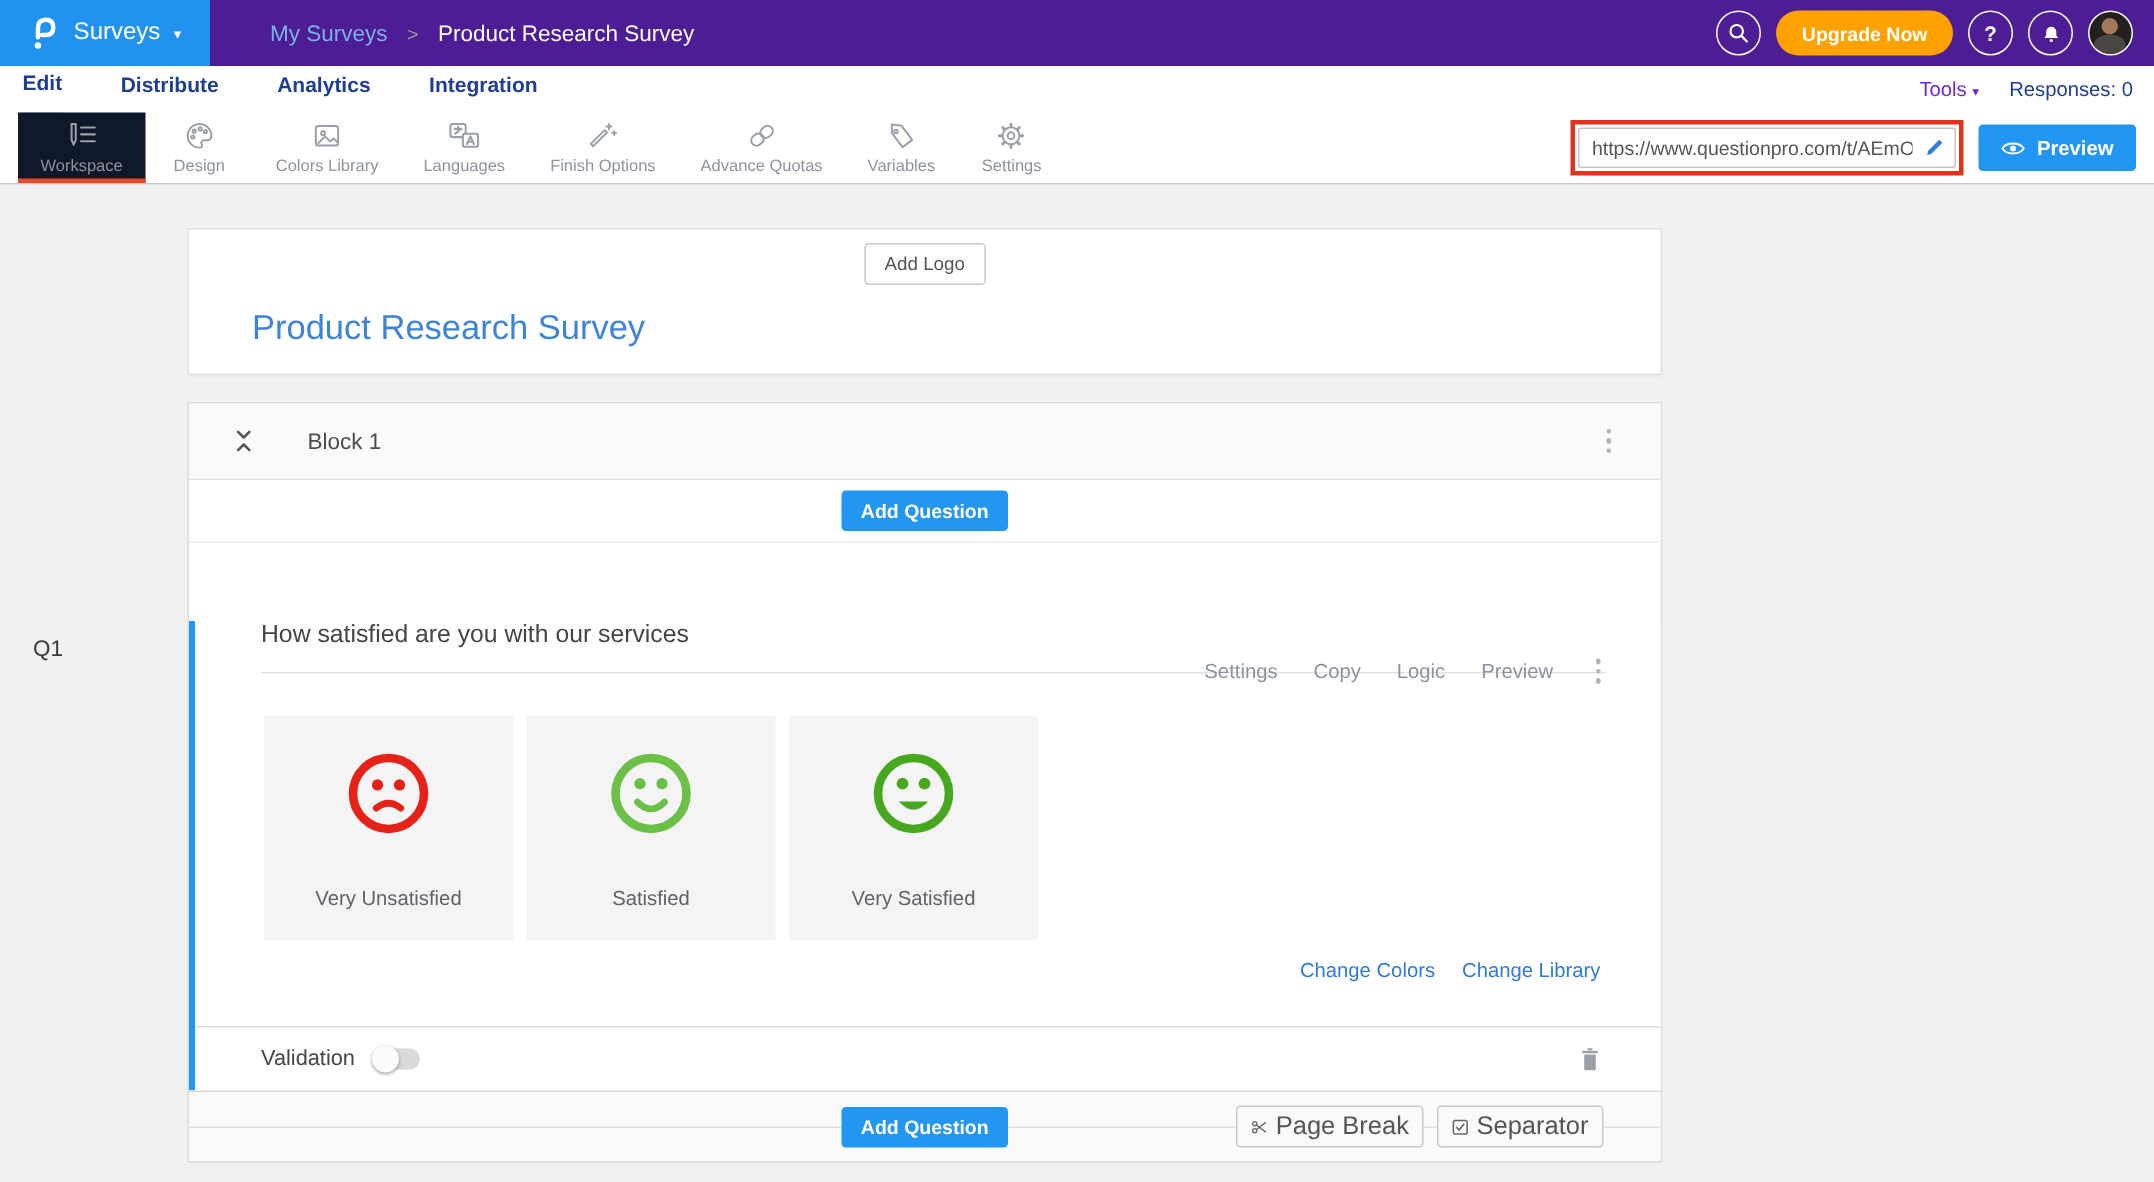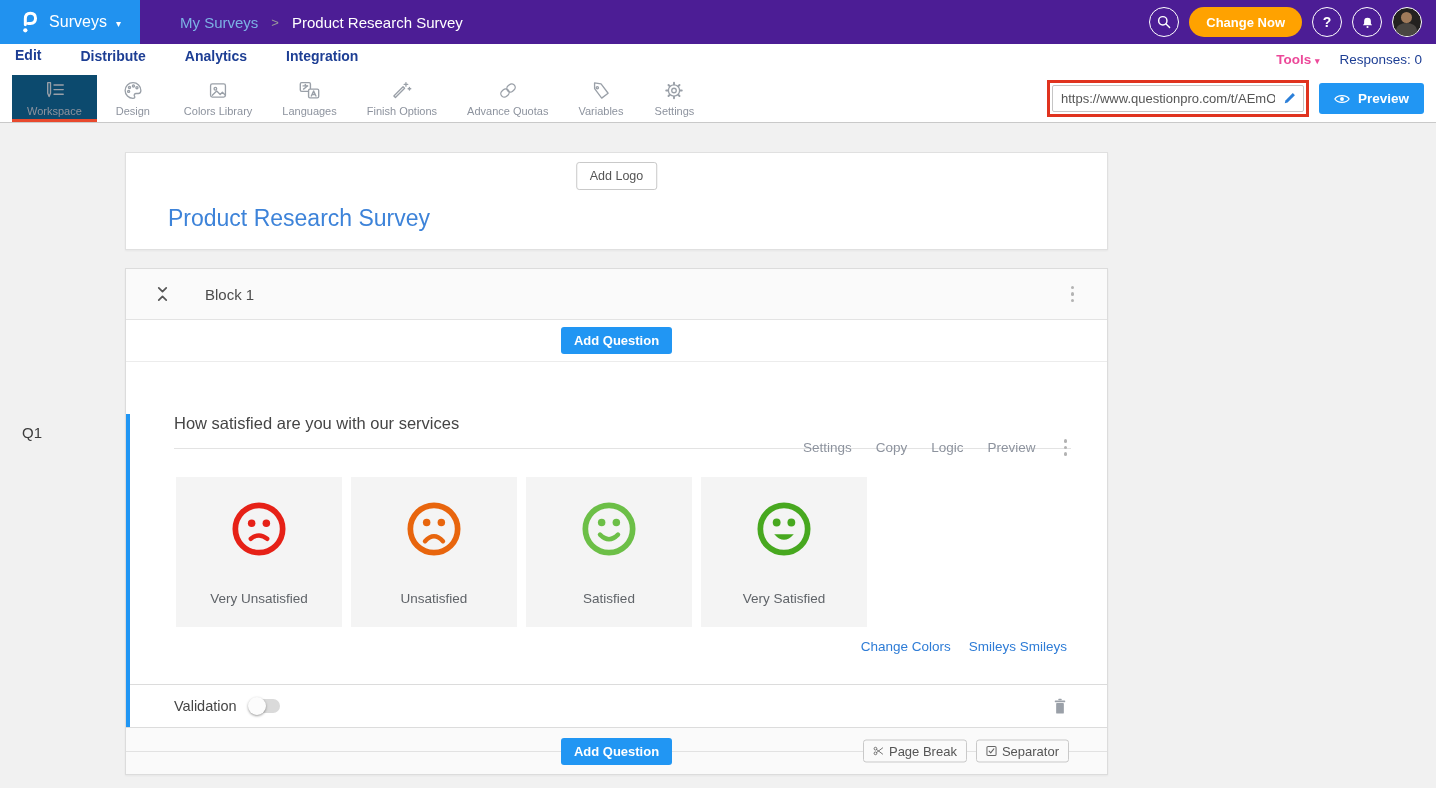--- a/index.html
+++ b/index.html
@@ -22,29 +22,29 @@
   .help-q { color:#fff; font-size:14px; font-weight:bold; }
   .upgrade-btn { height:30px; border-radius:15px; background:#ffa200; color:#fff; font-size:13px; font-weight:bold; padding:0 17px; display:flex; align-items:center; margin-left:10px; border:none; cursor:pointer; }
   .avatar { width:30px; height:30px; border-radius:50%; margin-left:10px; background:#23211f; position:relative; overflow:hidden; border:1.5px solid #fff; cursor:pointer; flex:none; }
   .avatar .head { position:absolute; left:8px; top:4px; width:11px; height:11px; border-radius:50%; background:#a07a5a; }
   .avatar .body { position:absolute; left:3px; top:15px; width:21px; height:14px; border-radius:50% 50% 0 0; background:#4a4642; }
 
   
   .navbar { height:31px; background:#fff; display:flex; align-items:center; padding:0 14px; }
   .nav-tab { font-size:14px; font-weight:bold; color:#1d3e94; margin-right:37px; padding:4px 1px 12px; cursor:pointer; }
   .nav-tab.active { border-bottom:2px solid #2196f3; }
-  .tools { margin-left:auto; font-size:13.5px; font-weight:bold; color:#ec4899; cursor:pointer; }
+  .tools { margin-left:auto; font-size:13.5px; font-weight:normal; color:#6d28d9; cursor:pointer; }
   .tools .caret2 { font-size:9px; }
   .responses { margin-left:20px; font-size:13.5px; font-weight:normal; color:#1d3e94; }
 
   
   .toolbar { height:48px; background:#fff; border-bottom:1px solid #c9c9c9; display:flex; align-items:stretch; padding-left:12px; position:relative; }
   .tool-item { display:flex; flex-direction:column; align-items:center; justify-content:center; gap:4px; padding:0 15px; min-width:72px; cursor:pointer; }
   .tool-item .tl { font-size:11px; color:#8d939e; white-space:nowrap; }
-  .tool-item.active { background:#0c4a6e; box-shadow:inset 0 -3px 0 #e8492d;text-align:center; }
+  .tool-item.active { background:#0f172a; box-shadow:inset 0 -3px 0 #e8492d;text-align:center; }
   .tool-icon { stroke:#9aa0a8; fill:none; stroke-width:1.5; stroke-linecap:round; stroke-linejoin:round; }
   .toolbar-right { position:absolute; right:12px; top:0; height:100%; display:flex; align-items:center; gap:10px; }
   .url-box { border:3px solid #e0331f; padding:2px; background:#fff; display:flex; }
   .url-inner { position:relative; display:flex; }
   .url-input { width:252px; height:27px; border:1px solid #c5c5c5; border-radius:2px; padding:0 28px 0 8px; font-size:13px; color:#555; font-family:"Liberation Sans", sans-serif; background:#fff; }
   .pencil-wrap { position:absolute; right:7px; top:6px; cursor:pointer; }
   .preview-btn { height:31px; background:#2196f3; color:#fff; border:none; border-radius:3px; display:flex; align-items:center; gap:8px; padding:0 15px; font-size:13.5px; font-weight:bold; cursor:pointer; }
 
   
   .main { position:absolute; top:124px; left:0; right:0; bottom:0; background:#f1f1f1; }
@@ -79,21 +79,21 @@
   .validation-row { margin-top:30px; border-top:1px solid #dcdcdc; height:43px; display:flex; align-items:center; padding:0 40px 0 44px; }
   .validation-label { font-size:14.5px; color:#454545; }
   .toggle { width:30px; height:14px; background:#dadada; border-radius:7px; position:relative; margin-left:13px; cursor:pointer; }
   .toggle .knob { position:absolute; left:-2px; top:-2px; width:18px; height:18px; border-radius:50%; background:#fcfcfc; box-shadow:0 1px 2.5px rgba(0,0,0,0.4); }
   .trash-btn { margin-left:auto; cursor:pointer; display:flex; }
 
   .block-footer { height:47px; background:#fafafa; border-top:1px solid #dcdcdc; position:relative; display:flex; align-items:center; justify-content:center; }
   .block-footer::before { content:''; position:absolute; left:0; right:0; top:50%; height:1px; background:#e2e2e2; }
   .block-footer .btn-primary { position:relative; z-index:1; }
   .footer-btns { position:absolute; right:38px; top:50%; transform:translateY(-50%); display:flex; gap:9px; z-index:1; }
-  .mini-btn { background:#fafafa; border:1px solid #c9c9c9; border-radius:3px; padding:3px 9px; font-size:13px; color:#555; display:flex; align-items:center; gap:5px; cursor:pointer; font-family:"Liberation Sans", sans-serif; }
+  .mini-btn { background:#fafafa; border:1px solid #c9c9c9; border-radius:3px; padding:3px 9px; font-size:17px; color:#555; display:flex; align-items:center; gap:5px; cursor:pointer; font-family:"Liberation Sans", sans-serif; }
 </style>
 </head>
 <body>
 
 <div class="app">
 
   <div class="topbar">
     <div class="logo-area">
       <svg width="21" height="26" viewBox="0 0 22 28">
         <path d="M6.5 17 V10.5 Q6.5 4.5 12 4.5 Q17.5 4.5 17.5 10 Q17.5 15.5 12 15.5 H9.5" stroke="#fff" stroke-width="3.2" fill="none" stroke-linecap="round"></path>
@@ -108,21 +108,21 @@
         <span class="bc-sep">&gt;</span>
         <span class="bc-current">Product Research Survey</span>
       </div>
       <div class="top-spacer"></div>
       <div class="icon-circle">
         <svg width="16" height="16" viewBox="0 0 20 20">
           <circle cx="8.5" cy="8.5" r="5.2" stroke="#fff" stroke-width="1.8" fill="none"></circle>
           <line x1="12.6" y1="12.6" x2="17" y2="17" stroke="#fff" stroke-width="1.8" stroke-linecap="round"></line>
         </svg>
       </div>
-      <button class="upgrade-btn">Change Now</button>
+      <button class="upgrade-btn">Upgrade Now</button>
       <div class="icon-circle">
         <span class="help-q">?</span>
       </div>
       <div class="icon-circle">
         <svg width="15" height="15" viewBox="0 0 24 24">
           <path d="M12 4.5 a5.4 5.4 0 0 1 5.4 5.4 v3.6 l1.9 2.9 H4.7 l1.9-2.9 V9.9 A5.4 5.4 0 0 1 12 4.5 z" fill="#fff"></path>
           <circle cx="12" cy="19.2" r="1.7" fill="#fff"></circle>
         </svg>
       </div>
       <div class="avatar">
@@ -291,50 +291,41 @@
               <svg width="62" height="62" viewBox="0 0 76 76">
                 <circle cx="38" cy="38" r="29" class="s-stroke" fill="none" stroke-width="7" stroke="#e62117"></circle>
                 <circle cx="29" cy="31" r="4.6" class="s-fill" fill="#e62117"></circle>
                   <circle cx="47" cy="31" r="4.6" class="s-fill" fill="#e62117"></circle>
                 <path d="M28 50 Q38 42 48 50" class="s-stroke" fill="none" stroke-width="5.5" stroke-linecap="round" stroke="#e62117"></path>
               </svg>
               <span class="smiley-label">Very Unsatisfied</span>
             </div>
             <div class="smiley-card">
               <svg width="62" height="62" viewBox="0 0 76 76">
-                <circle cx="38" cy="38" r="29" class="s-stroke" fill="none" stroke-width="7" stroke="#e8650d"></circle>
-                <circle cx="29" cy="30" r="4.6" class="s-fill" fill="#e8650d"></circle>
-                  <circle cx="47" cy="30" r="4.6" class="s-fill" fill="#e8650d"></circle>
-                <path d="M27 53 Q38 41 49 53" class="s-stroke" fill="none" stroke-width="5.5" stroke-linecap="round" stroke="#e8650d"></path>
-              </svg>
-              <span class="smiley-label">Unsatisfied</span>
-            </div>
-            <div class="smiley-card">
-              <svg width="62" height="62" viewBox="0 0 76 76">
                 <circle cx="38" cy="38" r="29" class="s-stroke" fill="none" stroke-width="7" stroke="#6cbf47"></circle>
                 <circle cx="29" cy="30" r="4.6" class="s-fill" fill="#6cbf47"></circle>
                   <circle cx="47" cy="30" r="4.6" class="s-fill" fill="#6cbf47"></circle>
                 <path d="M27 45 Q38 56 49 45" class="s-stroke" fill="none" stroke-width="5.5" stroke-linecap="round" stroke="#6cbf47"></path>
               </svg>
               <span class="smiley-label">Satisfied</span>
             </div>
             <div class="smiley-card">
               <svg width="62" height="62" viewBox="0 0 76 76">
                 <circle cx="38" cy="38" r="29" class="s-stroke" fill="none" stroke-width="7" stroke="#47a81f"></circle>
                 <circle cx="29" cy="30" r="4.8" class="s-fill" fill="#47a81f"></circle>
                   <circle cx="47" cy="30" r="4.8" class="s-fill" fill="#47a81f"></circle>
                 <path d="M26 44.5 L50 44.5 Q38 58 26 44.5 Z" class="s-fill" fill="#47a81f"></path>
               </svg>
               <span class="smiley-label">Very Satisfied</span>
             </div>
           </div>
 
           <div class="change-links">
             <span class="change-link">Change Colors</span>
-            <span class="change-link">Smileys Smileys</span>
+            <span class="change-link">Change Library</span>
           </div>
 
           <div class="validation-row">
             <span class="validation-label">Validation</span>
             <span class="toggle">
                 <span class="knob"></span>
               </span>
             <span class="trash-btn">
               <svg width="14" height="17" viewBox="0 0 20 24">
                 <rect x="4.5" y="7" width="11" height="15" rx="1.2" fill="#9aa0a8"></rect>

